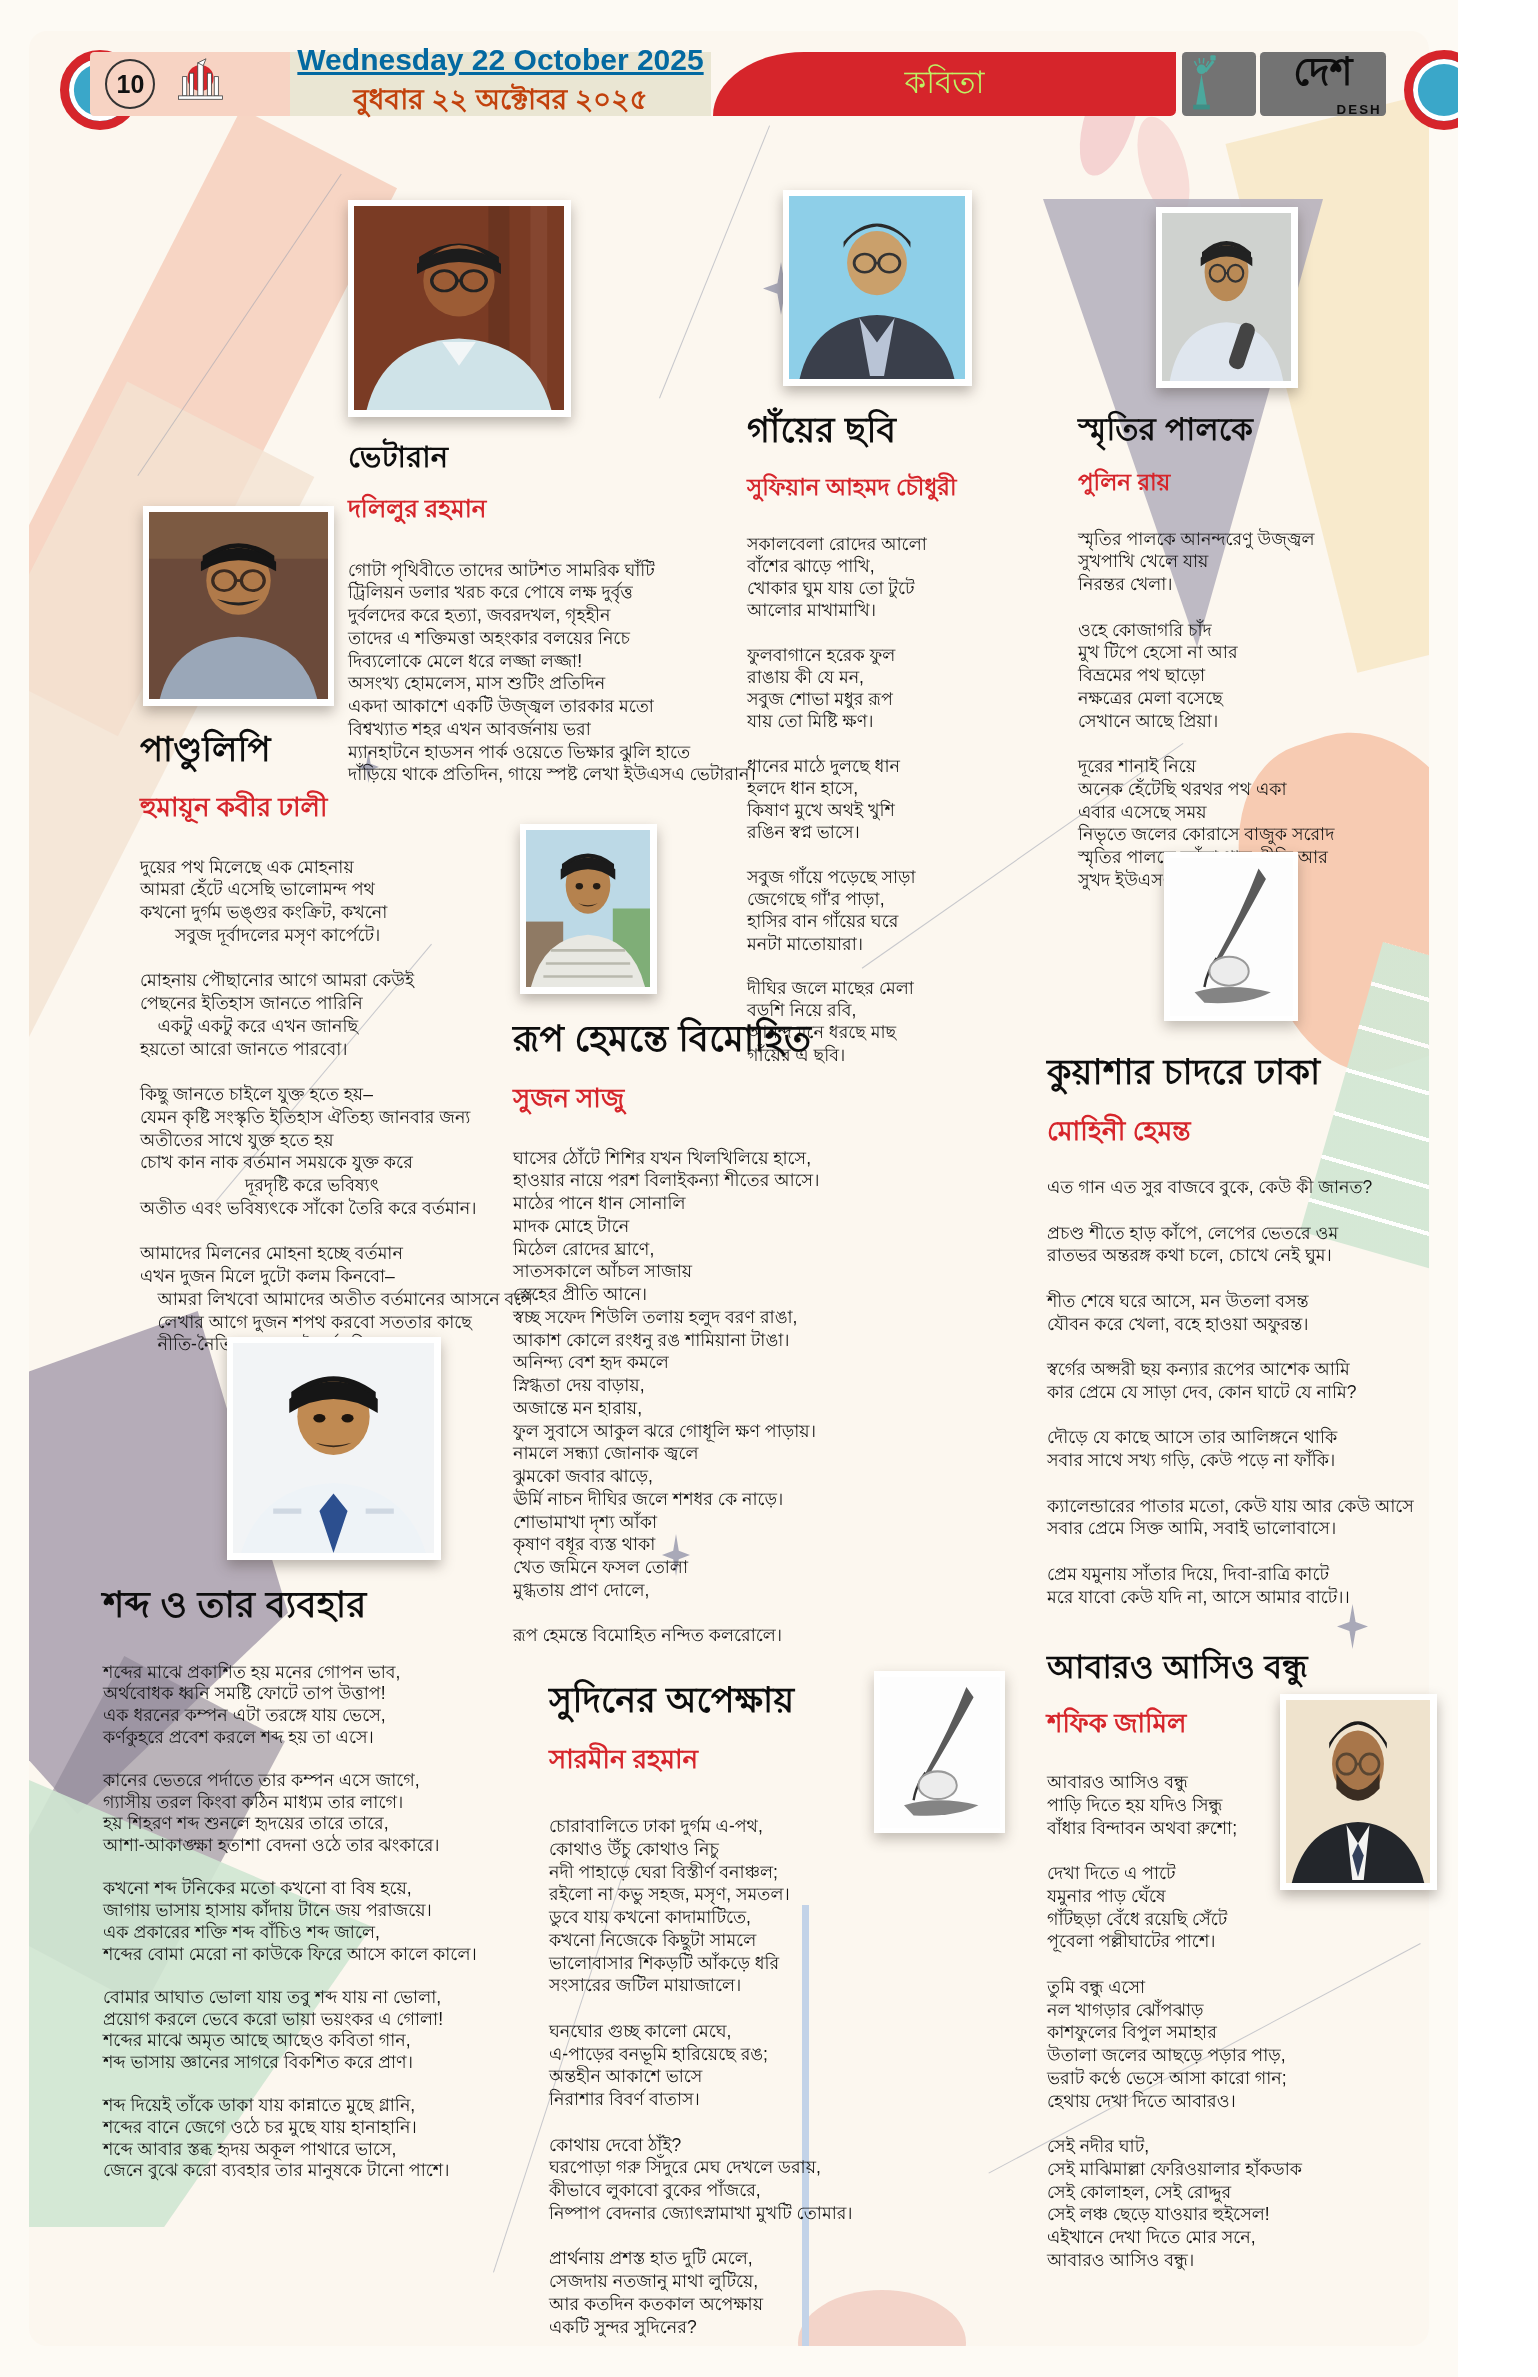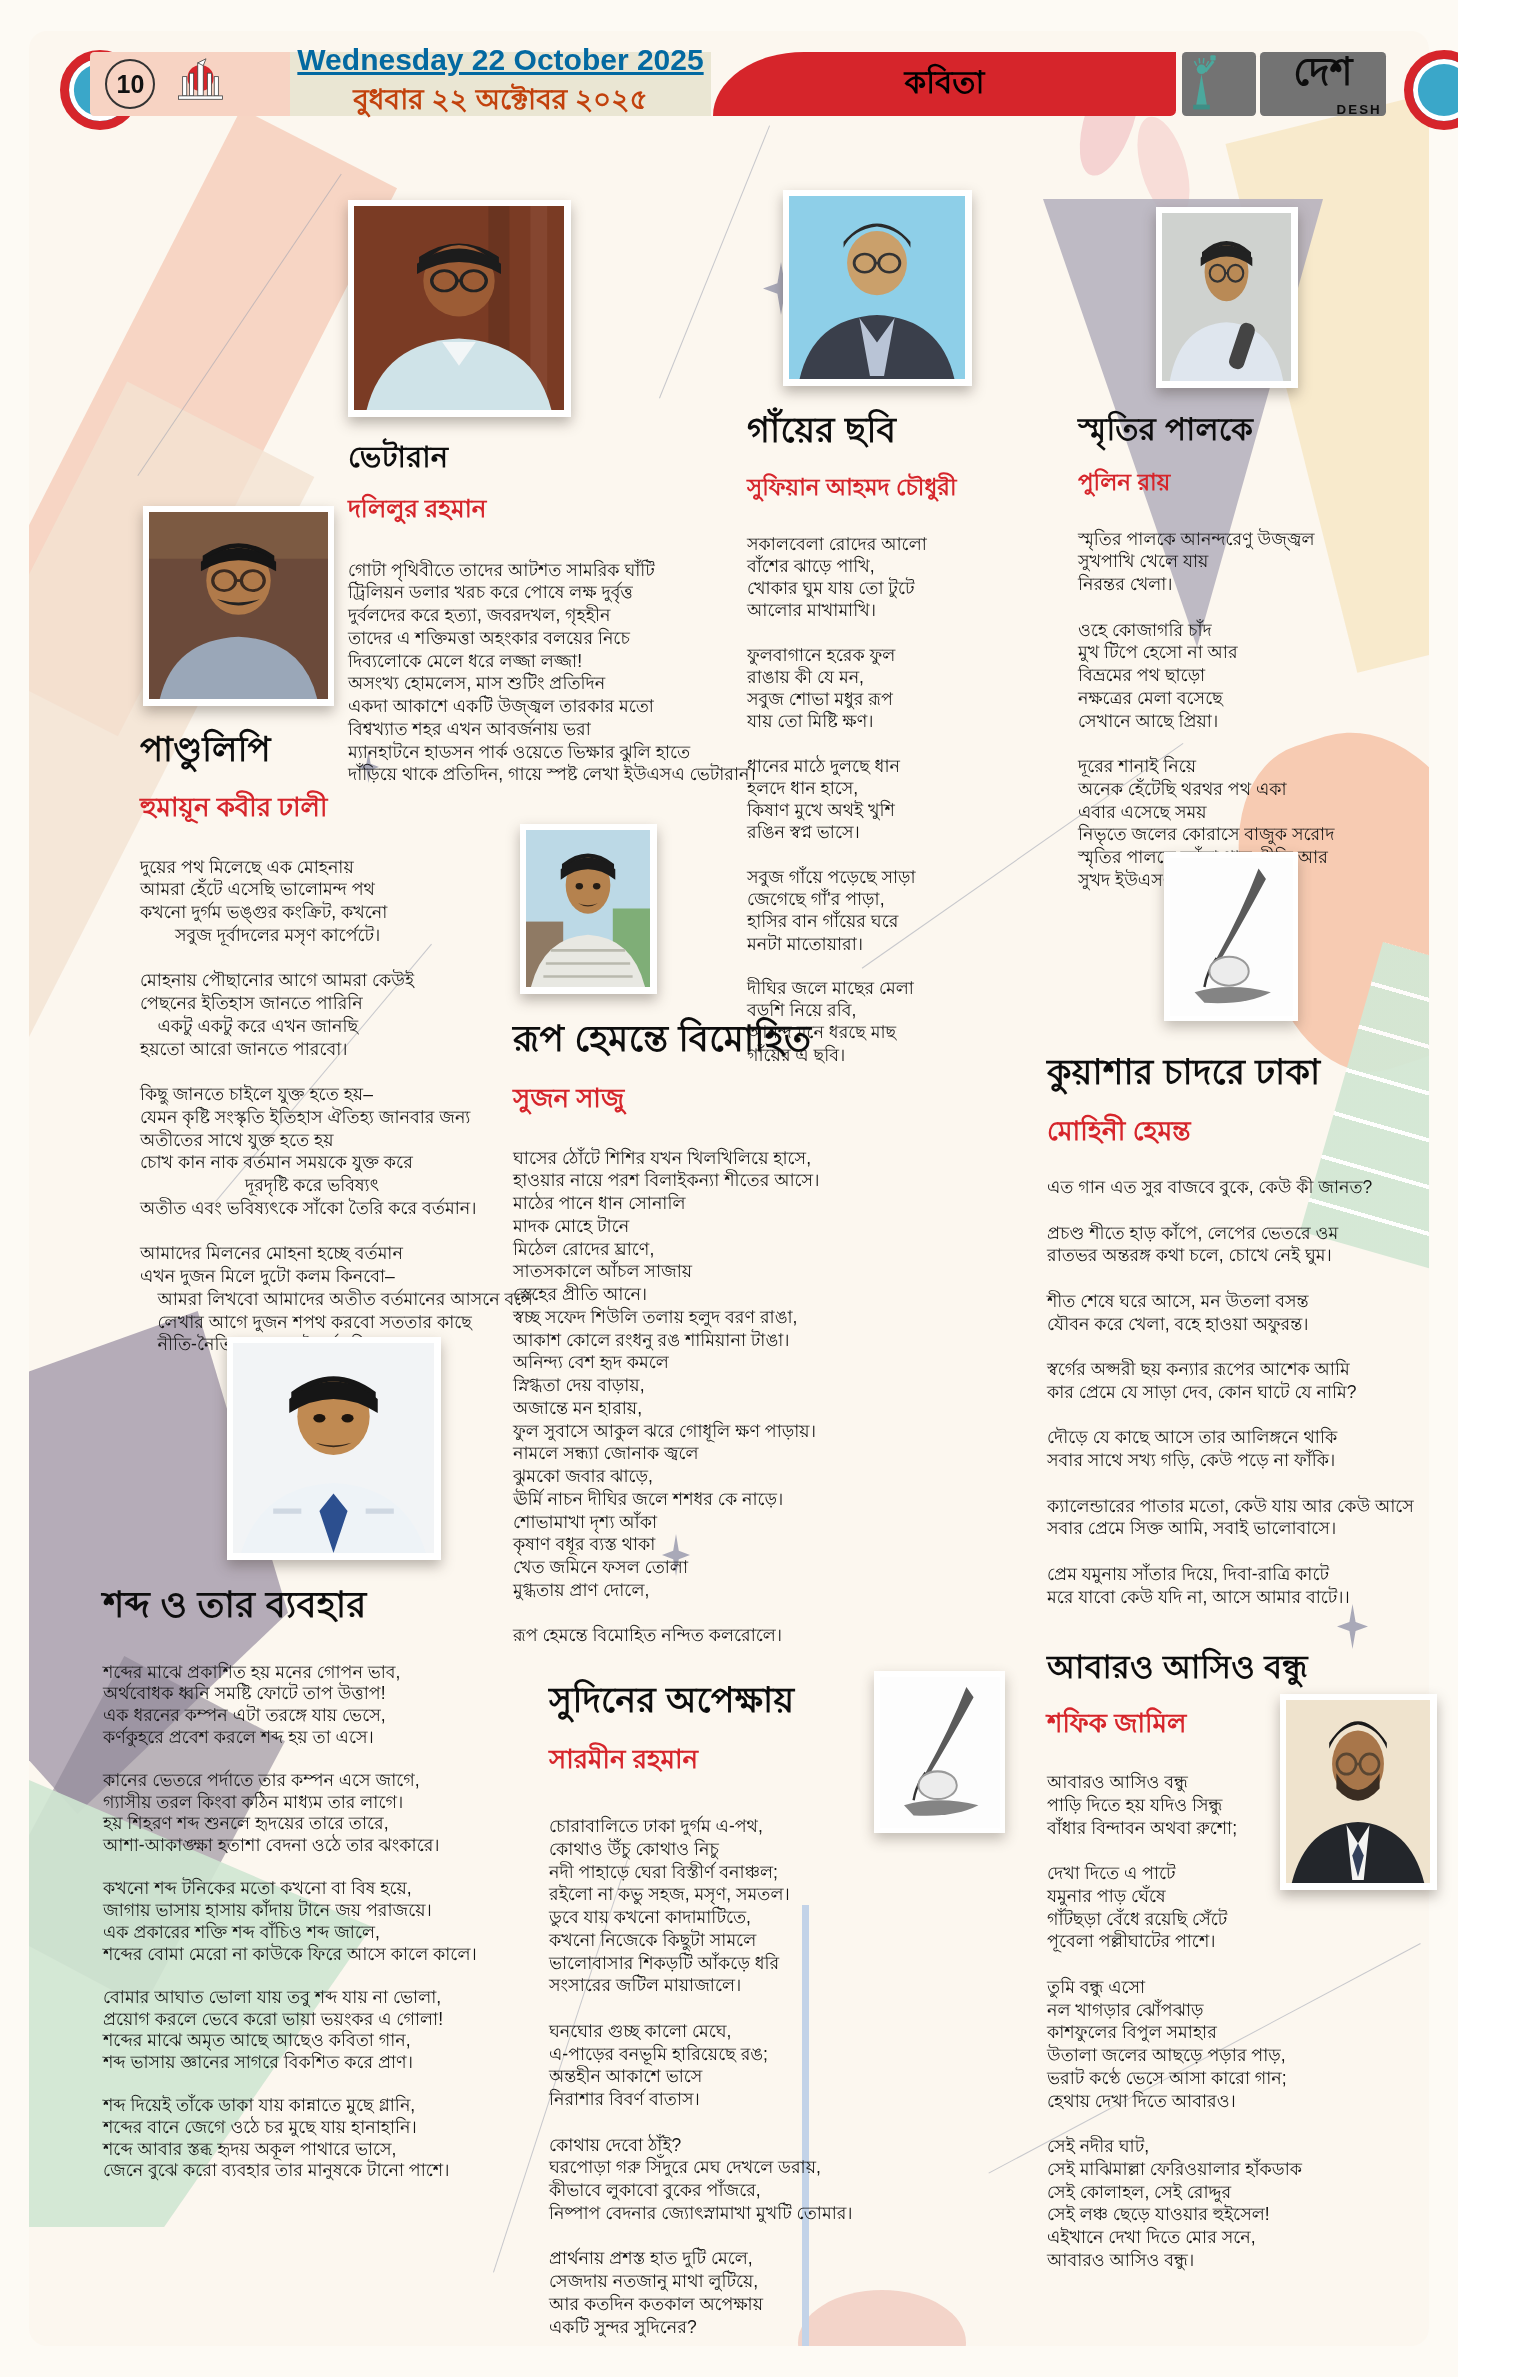--- a/index.html
+++ b/index.html
@@ -28,21 +28,21 @@
   .panel{position:absolute;height:64px;top:52px;}
   .pink-panel{background:#f7d3c3;border-radius:4.2px;display:flex;align-items:center;gap:18px;padding:0 15.4px;}
   .pageno{width:46px;height:46px;border-radius:50%;border:2.1px solid #333;
     display:flex;align-items:center;justify-content:center;
     font-size:25px;font-weight:bold;color:#111;background:transparent;}
   .date-panel{background:#eae6d3;display:flex;flex-direction:column;align-items:center;justify-content:center;}
   .date-en{font-size:30px;font-weight:bold;color:#0369a1;text-decoration:underline;}
   .date-bn{font-size:28px;font-weight:bold;color:#c2410c;margin-top:1.4px;}
   .red-banner{background:#d6252b;border-top-left-radius:91px 64px;border-bottom-right-radius:5.6px;
     display:flex;align-items:center;justify-content:center;}
-  .red-banner span{color:#000000;font-size:31px;font-weight:bold;}
+  .red-banner span{color:#bef264;font-size:31px;font-weight:normal;}
   .statue-panel,.logo-panel{background:#737373;border-radius:4.2px;display:flex;align-items:center;justify-content:space-between;}
   .logo-panel{flex-direction:column;line-height:1;}
   .logo-bn{font-size:39px;font-weight:900;color:#0d0d0d;}
   .logo-en{font-size:13.3px;font-weight:bold;letter-spacing:2.1px;color:#0d0d0d;align-self:flex-end;margin:-4.2px 4.2px 0 0;}
   
   .article{position:absolute;z-index:3;}
   .photo{background:#ffffff;padding:6.3px;box-shadow:0 5.6px 12.6px rgba(60,50,40,.35);}
   .photo svg{display:block;}
   .title{font-size:34px;font-weight:bold;color:#0d0d0d;margin:17px 0 0 0;letter-spacing:0.3px;}
   .author{font-size:24.5px;font-weight:bold;color:#d6252b;margin:7px 0 0 0;}

